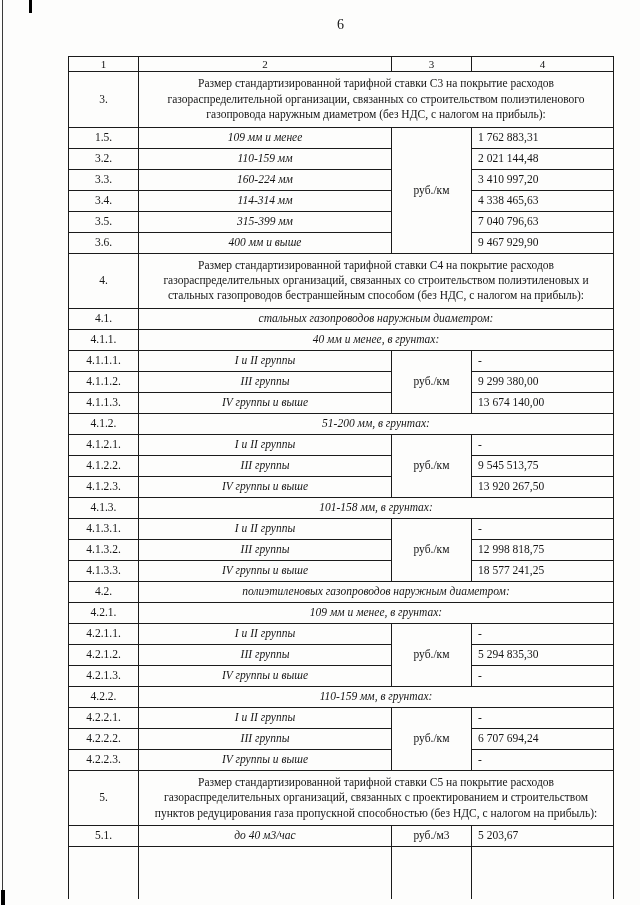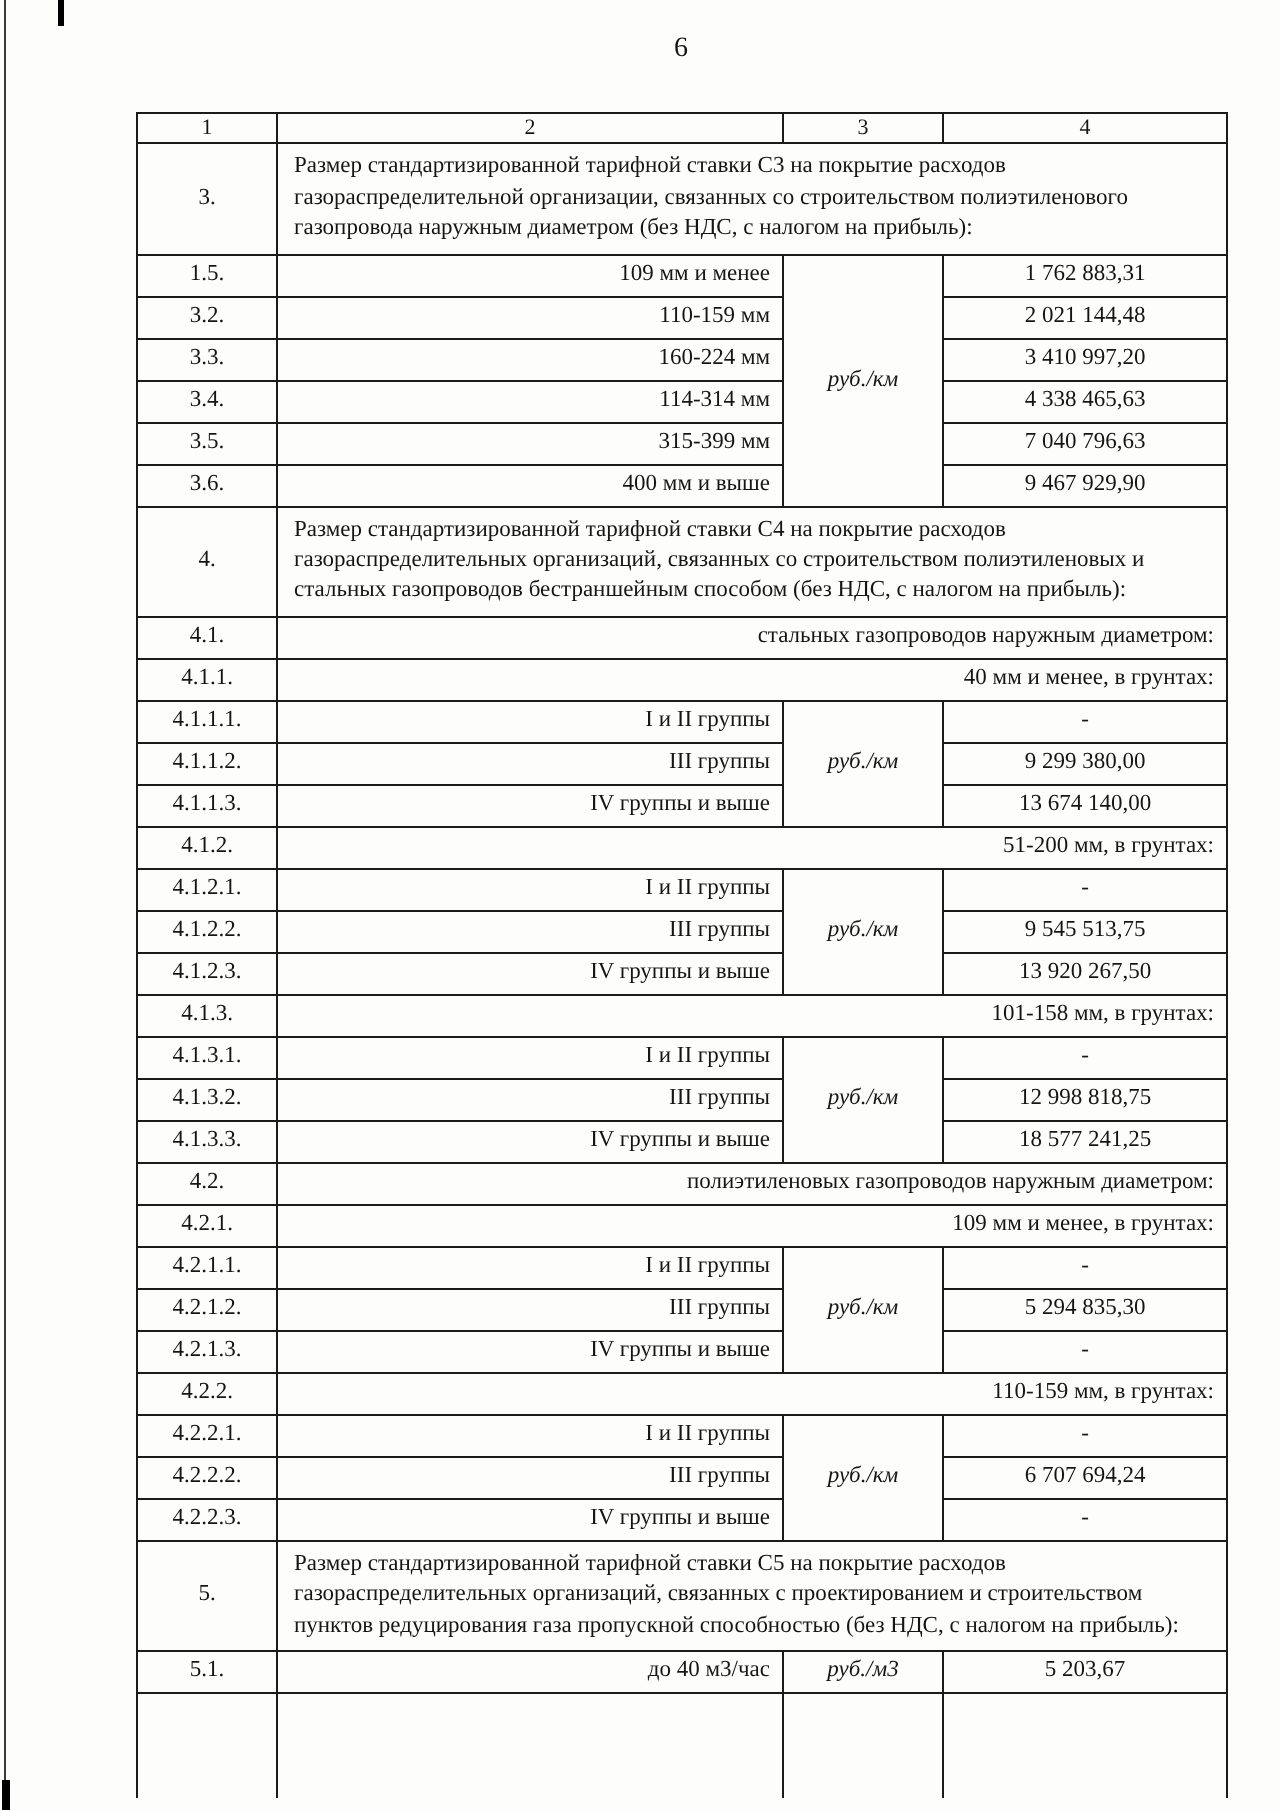--- a/index.html
+++ b/index.html
@@ -34,24 +34,24 @@
   }
   td {
     border: 1px solid #1b1b1b;
     vertical-align: middle;
     padding: 2px 6px;
     line-height: 1.3;
     overflow: hidden;
   }
   td.head  { text-align: center; padding: 0 2px; height: 14px; font-size: 11px; }
   td.num   { text-align: center; }
-  td.label { text-align: right; height: 16px; }
-  td.unit  { text-align: center; font-style: italic; }
-  td.value { text-align: center; }
-  td.desc  { text-align: left; padding: 4px 8px; line-height: 1.34; }
+  td.label { text-align: center; height: 16px; font-style: italic; }
+  td.unit  { text-align: center; }
+  td.value { text-align: left; }
+  td.desc  { text-align: center; padding: 4px 8px; line-height: 1.34; }
   tr.partial td { height: 48px; border-bottom: none; }
   .artifact { position: absolute; background: #000; }
   .artifact-top-left { left: 29px; top: 0; width: 3px; height: 13px; }
   .artifact-left-edge { left: 2px; top: 0; width: 1px; height: 905px; background: #3a3a3a; }
   .artifact-bottom-left { left: 1px; bottom: 0; width: 4px; height: 15px; }
 </style>
 </head>
 <body>
 
 <div class="artifact artifact-top-left"></div>

